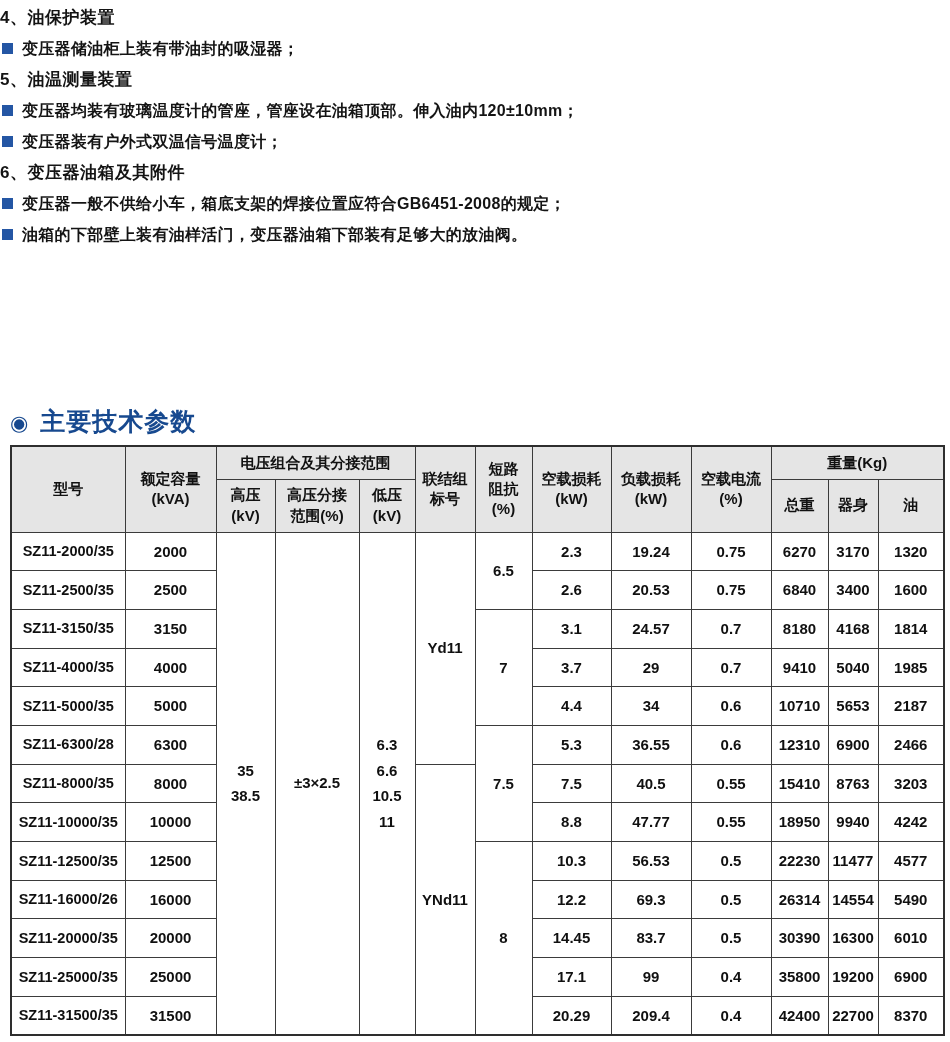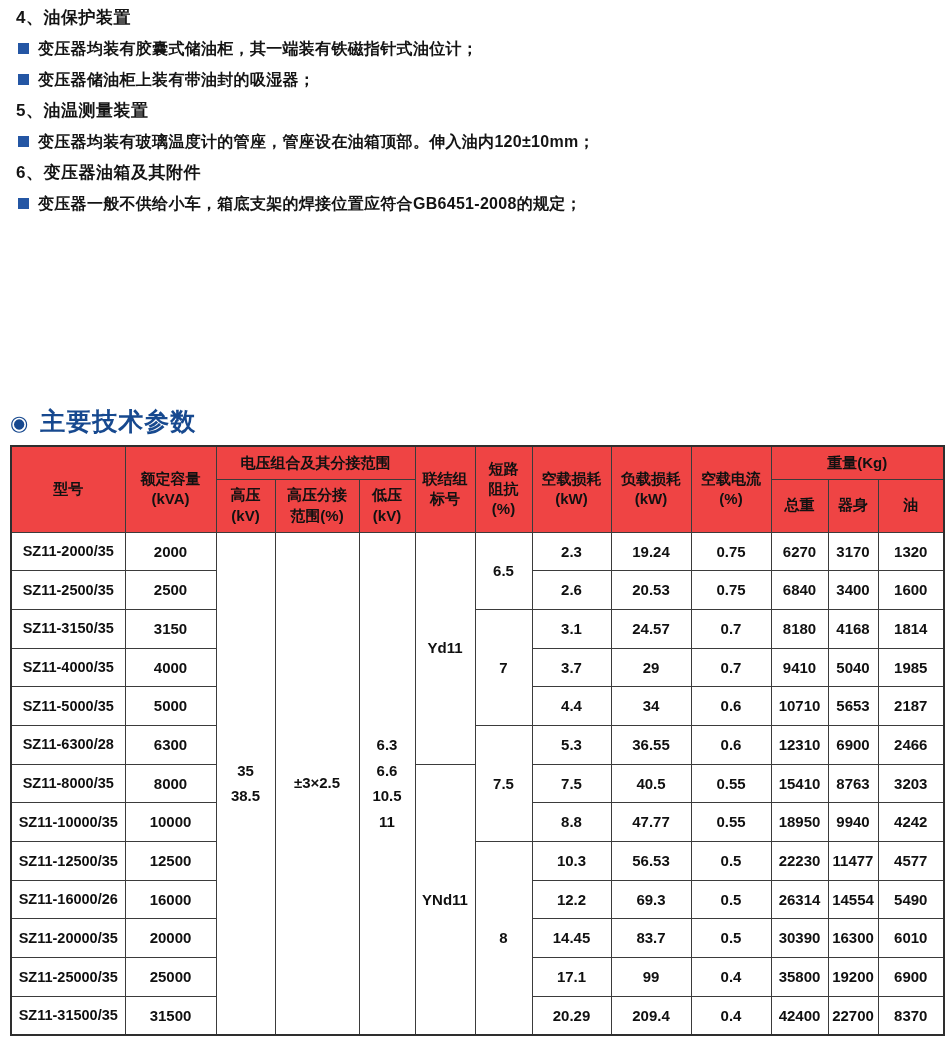--- a/index.html
+++ b/index.html
@@ -2,21 +2,21 @@
 <html><head>
 <meta charset="utf-8">
 <style>
   * { box-sizing: border-box; }
   html,body { margin:0; padding:0; background:#fff; }
   body {
     width:950px; height:1042px; position:relative;
     font-family:"Liberation Sans","DejaVu Sans",sans-serif;
     color:#1a1a1a;
   }
-  .intro { position:absolute; top:2px; left:16px; width:930px; }
+  .intro { position:absolute; top:2px; left:0; width:930px; }
   .sec-title {
     margin:0; font-size:17px; font-weight:700; line-height:31px; color:#141414;
     letter-spacing:0.5px;
   }
   .bullet-line { margin:0; display:flex; align-items:center; line-height:31px; }
   .sq {
     width:11px; height:11px; background:#2456a4; display:inline-block;
     margin:0 9px 0 2px; flex:none;
   }
   .bullet-text { font-size:16px; font-weight:700; color:#141414; letter-spacing:0.3px; }
@@ -31,50 +31,54 @@
   table.params {
     position:absolute; top:445px; left:10px;
     border-collapse:collapse; table-layout:fixed; width:933px;
     border:2px solid #2e2e2e;
   }
   .params th, .params td {
     border:1px solid #3b3b3b; text-align:center; vertical-align:middle;
     padding:0 1px; white-space:pre-line; overflow:hidden;
   }
   .params thead th {
-    background:#ef4444; font-size:15px; font-weight:700; line-height:1.35; color:#111;
+    background:#e5e5e5; font-size:15px; font-weight:700; line-height:1.35; color:#111;
   }
   .params thead tr.group-row { height:33px; }
   .params thead tr.sub-row { height:53px; }
   .params tbody tr { height:38.7px;padding-left:24px; }
   .params tbody td { font-size:15px; font-weight:700; line-height:1.7; color:#101010; background:#fff; }
   .params tbody td.model { font-size:14.5px; letter-spacing:0; }
 </style>
 </head>
 <body>
 
 <div class="intro">
   <p class="sec-title">4、油保护装置</p>
   <p class="bullet-line">
       <span class="sq"></span>
-      <span class="bullet-text">变压器均装有胶囊式储油柜，其一端装有铁磁指针式油位计；</span>
-    </p>
-  <p class="bullet-line">
-      <span class="sq"></span>
       <span class="bullet-text">变压器储油柜上装有带油封的吸湿器；</span>
     </p>
   <p class="sec-title">5、油温测量装置</p>
   <p class="bullet-line">
       <span class="sq"></span>
       <span class="bullet-text">变压器均装有玻璃温度计的管座，管座设在油箱顶部。伸入油内120±10mm；</span>
     </p>
+  <p class="bullet-line">
+      <span class="sq"></span>
+      <span class="bullet-text">变压器装有户外式双温信号温度计；</span>
+    </p>
   <p class="sec-title">6、变压器油箱及其附件</p>
   <p class="bullet-line">
       <span class="sq"></span>
       <span class="bullet-text">变压器一般不供给小车，箱底支架的焊接位置应符合GB6451-2008的规定；</span>
+    </p>
+  <p class="bullet-line">
+      <span class="sq"></span>
+      <span class="bullet-text">油箱的下部壁上装有油样活门，变压器油箱下部装有足够大的放油阀。</span>
     </p>
 </div>
 
 <h2 class="params-heading">
   <span class="ring">◉</span>
   <span>主要技术参数</span>
 </h2>
 
 <table class="params">
   <colgroup>

